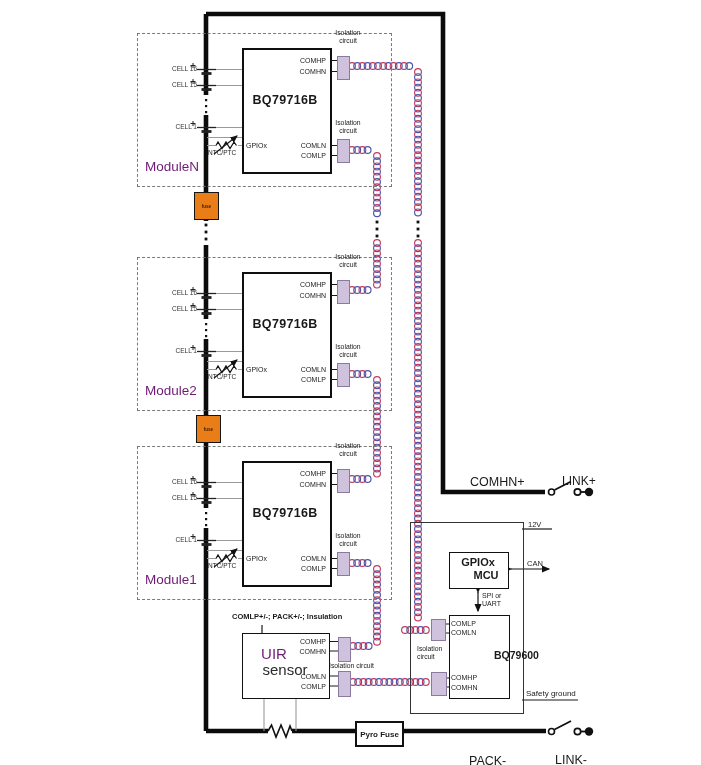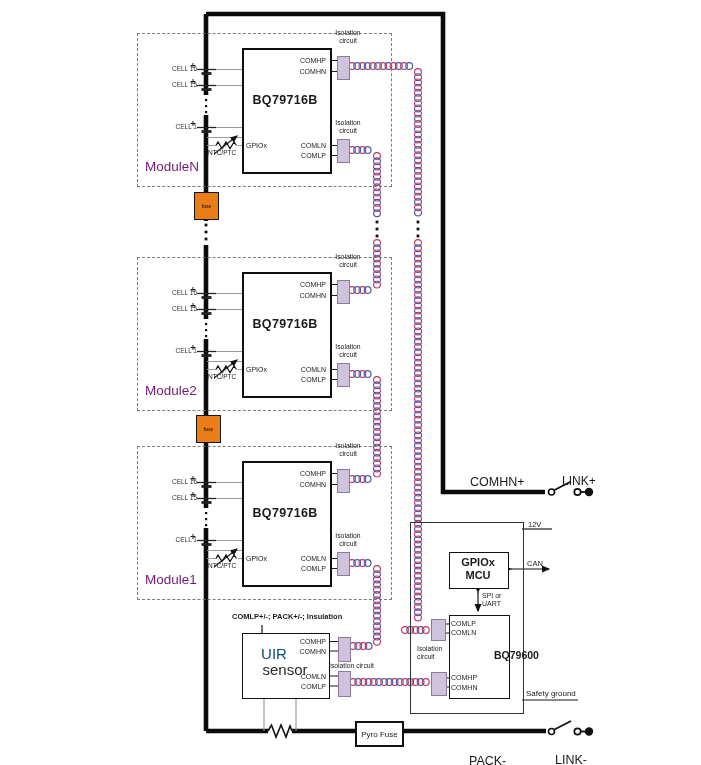--- a/index.html
+++ b/index.html
@@ -28,54 +28,54 @@
   .module-name{left:145px;top:126px;font-size:13.5px;color:#701a75;}
 
   
   .fusebox{position:absolute;width:23px;height:26px;background:#e97d17;border:1.6px solid #151515;
     display:flex;align-items:center;justify-content:center;font-size:4.5px;font-weight:bold;color:#3d1e05;}
   .fuse1{left:194px;top:192px}.fuse2{left:196px;top:415px}
 
   
   .uir-note{left:232px;top:612px;font-size:7.5px;font-weight:bold;}
   .uir-box{position:absolute;left:242px;top:633px;width:86px;height:64px;border:1.8px solid #111;background:#fff;}
-  .uir-name1{left:242px;top:645px;width:64px;text-align:center;font-size:15px;color:#0c4a6e;}
+  .uir-name1{left:242px;top:645px;width:64px;text-align:center;font-size:15px;color:#701a75;}
   .uir-name2{left:242px;top:661px;width:86px;text-align:center;font-size:15px;color:#2a2a2a;}
   .upin{left:280px;width:46px;text-align:right;font-size:7px;line-height:7px;}
   .upin-comhp{top:638px}.upin-comhn{top:647.5px}.upin-comln{top:672.5px}.upin-comlp{top:682.5px}
   .uir-iso{left:329px;top:662px;font-size:6.8px;}
   .uir-iso-a{position:absolute;left:338px;top:637px;width:11px;height:23px;background:#cec2dd;border:1px solid #8a7aa0;}
   .uir-iso-b{position:absolute;left:338px;top:671px;width:11px;height:24px;background:#cec2dd;border:1px solid #8a7aa0;}
 
   
   .bms-box{position:absolute;left:410px;top:522px;width:112px;height:190px;border:1.5px solid #333;}
   .mcu-box{position:absolute;left:449px;top:552px;width:58px;height:35px;border:1.7px solid #111;background:#fff;}
   .mcu-l1{left:449px;top:556px;width:58px;text-align:center;font-size:11px;font-weight:bold;}
-  .mcu-l2{left:449px;top:569px;width:58px;text-align:center;font-size:11px;font-weight:bold;}
+  .mcu-l2{left:449px;top:569px;width:58px;text-align:center;font-size:11px;font-weight:bold;padding-left:8px;}
   .bq600-box{position:absolute;left:449px;top:615px;width:59px;height:82px;border:1.7px solid #111;background:#fff;}
   .bq600-name{left:449px;top:649px;width:59px;text-align:center;font-size:10.5px;font-weight:bold;padding-left:38px;}
   .bpin{left:451px;font-size:7px;line-height:7px;}
   .bpin-comlp{top:619.5px}.bpin-comln{top:629px}.bpin-comhp{top:674px}.bpin-comhn{top:683.5px}
   .bq-iso1{left:417px;top:645px;font-size:6.8px;}
   .bq-iso2{left:417px;top:652.5px;font-size:6.8px;}
   .bq-iso-a{position:absolute;left:431px;top:619px;width:13px;height:20px;background:#cec2dd;border:1px solid #8a7aa0;}
   .bq-iso-b{position:absolute;left:431px;top:672px;width:14px;height:22px;background:#cec2dd;border:1px solid #8a7aa0;}
   .lbl-12v{left:528px;top:520px;font-size:7.5px;}
   .lbl-can{left:527px;top:559px;font-size:7.5px;}
   .lbl-spi1{left:482px;top:592px;font-size:7px;}
   .lbl-spi2{left:482px;top:600px;font-size:7px;}
   .lbl-chassis{left:526px;top:689px;font-size:8px;}
 
   
   .lbl-packp{left:470px;top:475px;font-size:12.5px;font-weight:500;}
   .lbl-linkp{left:562px;top:474px;font-size:12px;font-weight:500;}
   .lbl-packm{left:469px;top:754px;font-size:12.5px;font-weight:500;}
   .lbl-linkm{left:555px;top:741px;font-size:12.5px;font-weight:500;margin-top:12px;}
   .pyro-box{position:absolute;left:355px;top:721px;width:45px;height:22px;border:2px solid #111;background:#fff;
-    display:flex;align-items:center;justify-content:center;font-size:8px;font-weight:400;}
+    display:flex;align-items:center;justify-content:center;font-size:8px;font-weight:700;}
 </style>
 </head>
 <body>
 
 <div class="stage">
   <svg id="wiring" width="701" height="765" viewBox="0 0 701 765">
       <defs>
         <marker id="arr" markerWidth="8" markerHeight="8" refX="6" refY="3" orient="auto">
           <path d="M0,0 L7,3 L0,6 z" fill="#111"></path>
         </marker>

